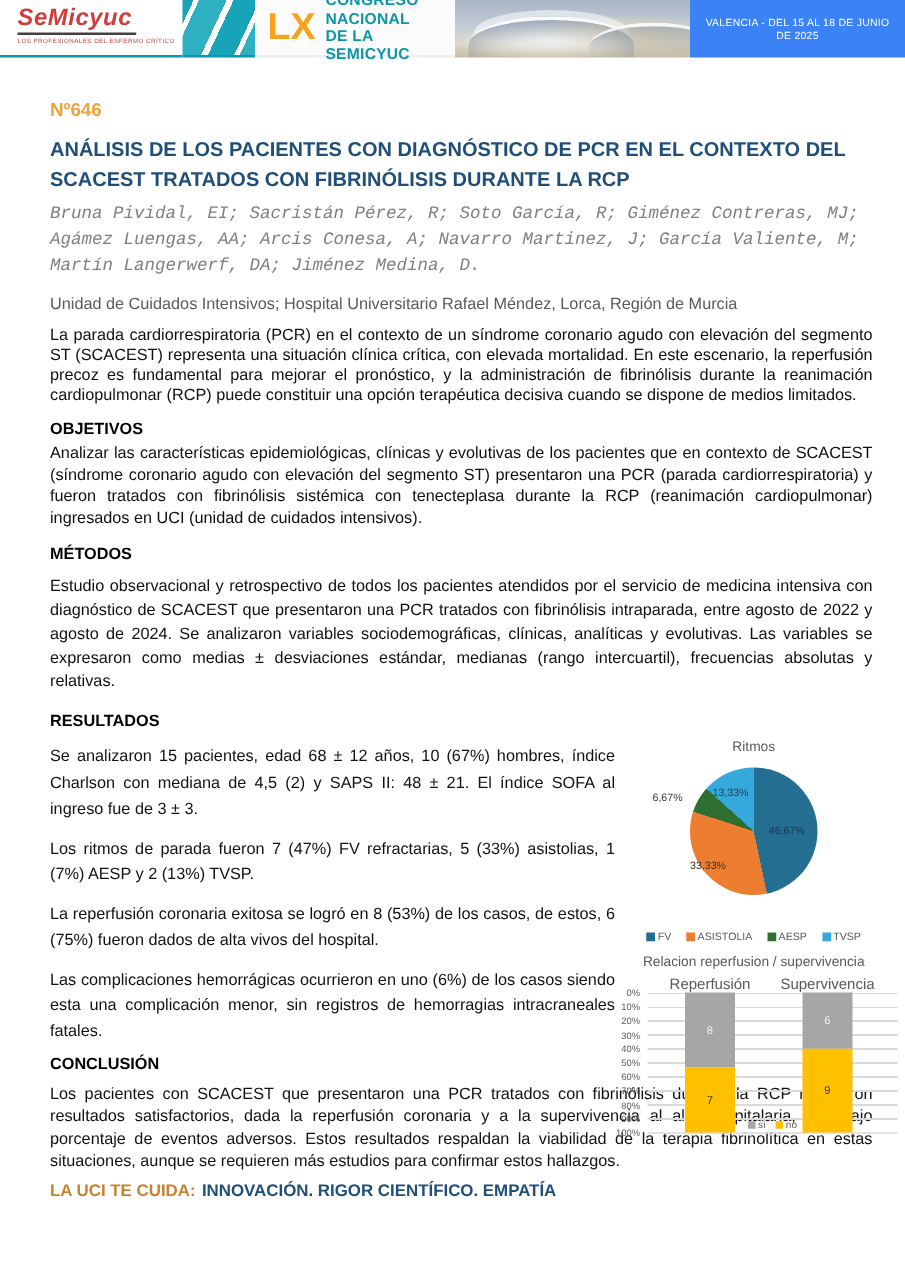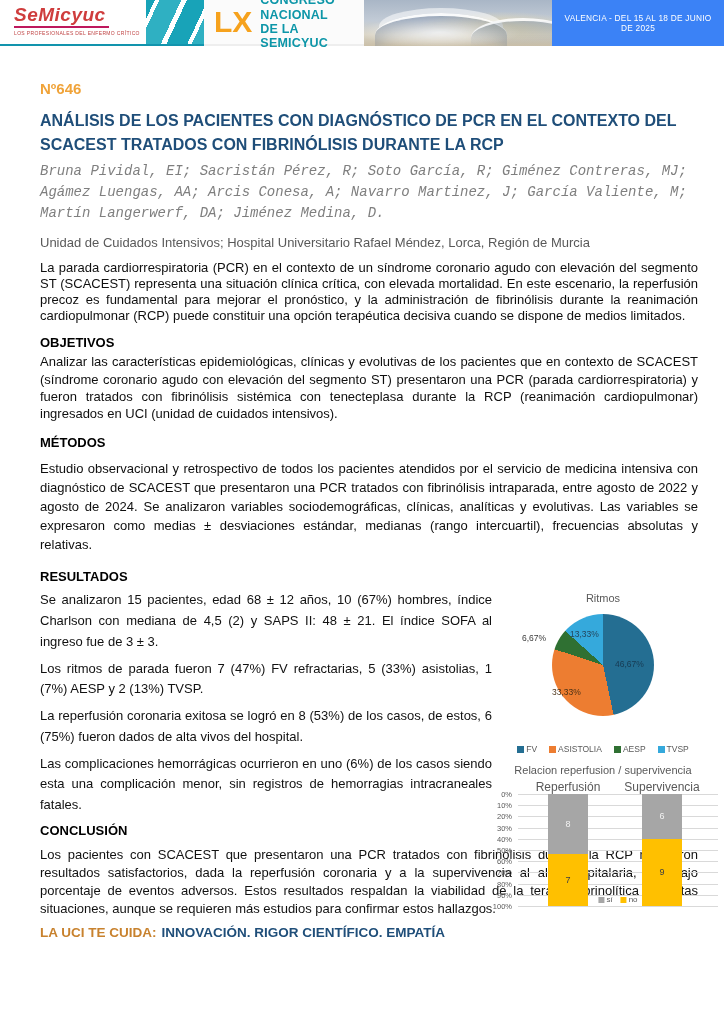--- a/index.html
+++ b/index.html
@@ -3,21 +3,21 @@
 <meta charset="utf-8">
 <style>
   html,body{margin:0;padding:0;}
   body{width:724px;height:1024px;background:#fff;position:relative;overflow:hidden;
        font-family:"Liberation Sans",sans-serif;color:#111;}
 
   
   .header{display:flex;height:46px;width:100%;}
   .logo-block{width:146px;background:#fff;box-sizing:border-box;padding:5px 0 0 14px;border-bottom:2px solid #1294ad;}
   .logo-text{color:#cf3d3d;font-size:19px;font-weight:bold;font-style:italic;letter-spacing:.5px;
-             border-bottom:2px solid #be185d;display:inline-block;line-height:1.05;padding:0 3px 1px 0;}
+             border-bottom:2px solid #404040;display:inline-block;line-height:1.05;padding:0 3px 1px 0;}
   .logo-tagline{color:#c04545;font-size:5px;letter-spacing:.35px;margin-top:2px;}
   .diag-stripe{width:58px;position:relative;background:#fff;overflow:hidden;border-bottom:2px solid #1294ad;}
   .diag-stripe::before{content:"";position:absolute;inset:-12px;
       background:repeating-linear-gradient(115deg,#fff 0 5px,#18a3b8 5px 24px,#fff 24px 28px,#2fb0c2 28px 48px);}
   .congress-block{flex:1;background:#fbfbfb;display:flex;align-items:center;gap:8px;padding-left:10px;border-bottom:2px solid #eee;}
   .lx{color:#f6a21d;font-size:30px;font-weight:bold;line-height:.85;}
   .congress-lines{color:#0d96a8;font-size:12.5px;font-weight:bold;line-height:1.15;letter-spacing:.2px;}
   .photo{width:188px;position:relative;overflow:hidden;
       background:
         radial-gradient(ellipse 70% 55% at 40% 70%, rgba(255,255,255,.9), rgba(255,255,255,0) 62%),
@@ -37,21 +37,21 @@
   .abs-number{margin-top:34px;color:#f0a339;font-weight:bold;font-size:15px;}
   .title{margin-top:12px;color:#1f4e79;font-weight:bold;font-size:16px;line-height:1.5;}
   .authors{margin-top:4px;color:#7f7f7f;font-style:italic;font-size:14px;line-height:1.5;font-family:Liberation Mono, monospace;}
   .affiliation{margin-top:11px;color:#595959;font-size:13px;}
   .para{font-size:13px;text-align:justify;color:#0f0f0f;}
   .intro{margin-top:10px;line-height:1.22;}
   .section-head{margin-top:12px;font-size:13px;font-weight:bold;color:#000;}
   .obj-body{margin-top:3px;line-height:1.33;}
   .met-body{margin-top:9px;line-height:1.47;}
   .results-text{max-width:452px;}
-  .res-para{font-size:13px;line-height:1.6;text-align:justify;margin-top:6px;}
+  .res-para{font-size:13px;line-height:1.6;text-align:justify;margin-top:11px;}
   .conclusion-body{font-size:13px;line-height:1.38;text-align:justify;margin-top:8px;}
   .footer{margin-top:7px;font-size:13.5px;font-weight:bold;}
   .f-orange{color:#c8822e;margin-right:5px;}
   .f-blue{color:#1f4e79;}
 
   
   .charts-panel{position:absolute;left:488px;top:592px;width:230px;}
   .chart-title{text-align:center;color:#595959;font-size:11px;}
   .pie-area{position:relative;height:126px;margin-top:2px;}
   .pie{position:absolute;left:64px;top:8px;width:102px;height:102px;border-radius:50%;}

